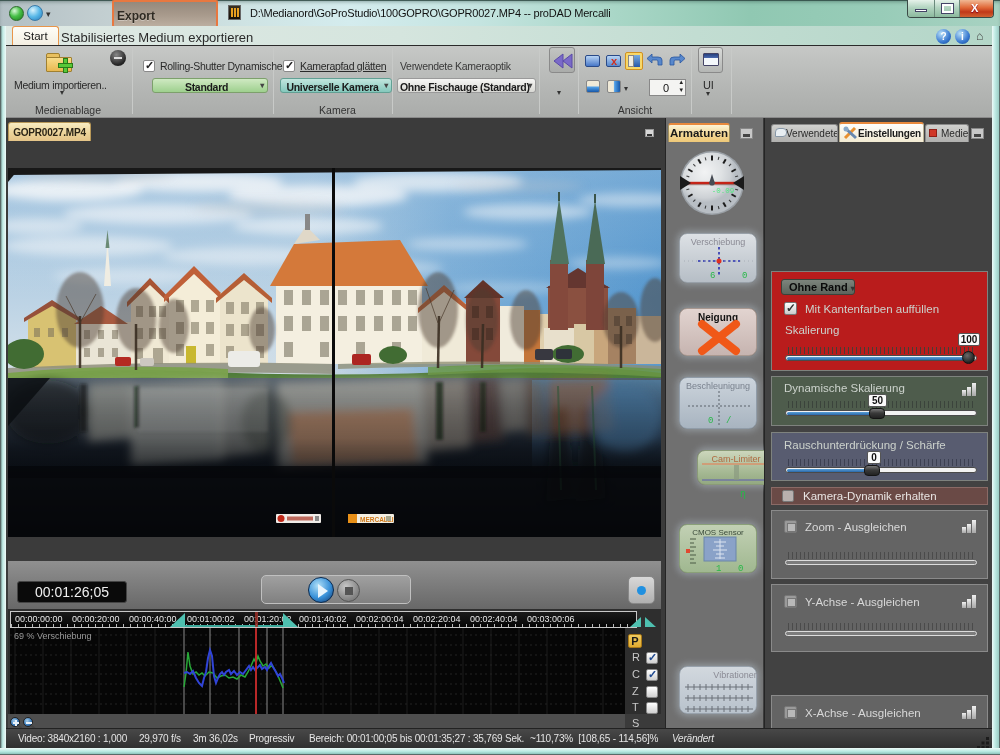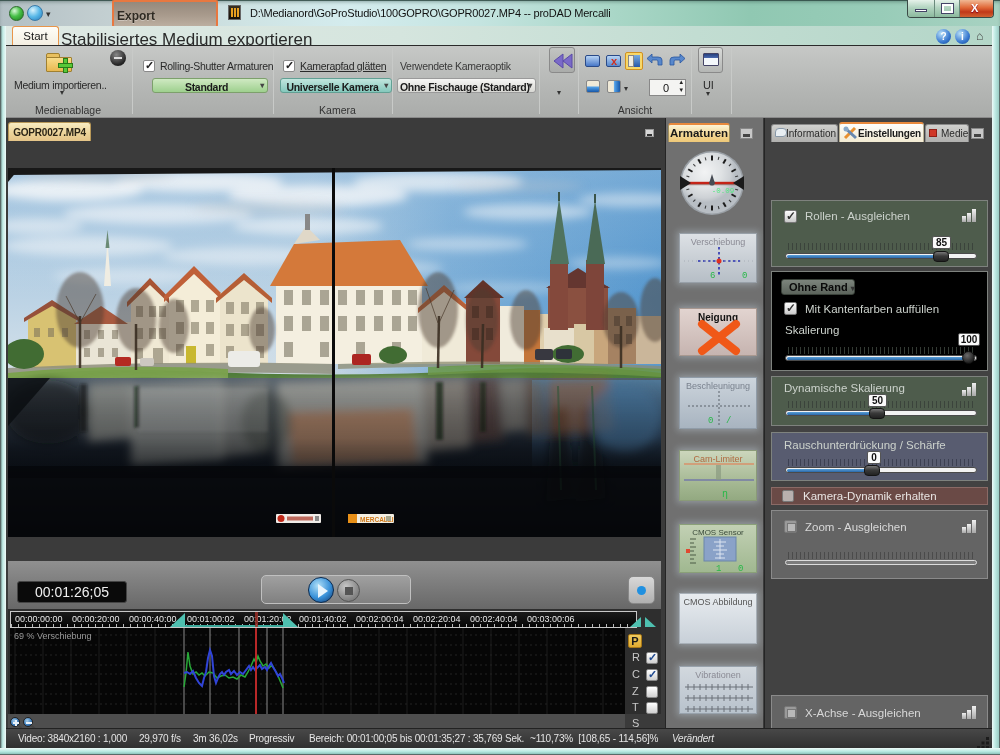--- a/index.html
+++ b/index.html
@@ -27,21 +27,21 @@
 .wb { position:absolute; top:0; height:17px; }
 #wbMin { left:0; width:27px; background:linear-gradient(180deg,#e6f2ea,#b2d4c0 45%,#8cba9e); border-right:1px solid #6a8a7c; }
 #wbMax { left:27px; width:25px; background:linear-gradient(180deg,#e6f2ea,#b2d4c0 45%,#8cba9e); border-right:1px solid #6a8a7c; }
 #wbClose { left:52px; width:34px; background:linear-gradient(180deg,#f0b894,#e06838 45%,#c03818 70%,#d06030); }
 #wbMin b { position:absolute; left:7px; top:9px; width:12px; height:3px; background:#fff; border:1px solid #446; }
 #wbMax b { position:absolute; left:7px; top:4px; width:11px; height:9px; border:2px solid #fff; outline:1px solid #446;}
 #wbClose b { position:absolute; left:11px; top:2px; color:#fff; font-size:11px; font-weight:bold; text-shadow:0 1px 1px #802; }
 
 #tabrow { left:6px; top:26px; width:986px; height:19px; background:linear-gradient(90deg,#dfe9e4,#d5e5de 40%,#c2ddd2 70%,#b4d6c8); }
 #tabStart { left:12px; top:26px; width:47px; height:19px; background:linear-gradient(180deg,#fefdf8,#f4efe2); border:1px solid #e8954a; border-bottom:none; border-radius:3px 3px 0 0; text-align:center; font-size:11.5px; color:#1a1a1a; padding-top:3px;}
-#tabStab { left:61px; top:27px; width:158px; height:18px; text-align:center; font-size:17px; color:#2a2a2a; padding-top:3px; white-space:nowrap; }
+#tabStab { left:61px; top:27px; width:158px; height:18px; text-align:center; font-size:13px; color:#2a2a2a; padding-top:3px; white-space:nowrap; }
 .hicon { width:15px; height:15px; border-radius:50%; background:radial-gradient(circle at 35% 30%,#b8e0f8,#3878d0 60%,#1a4890); color:#fff; font-size:10px; font-weight:bold; text-align:center; line-height:15px;}
 #hHelp { left:936px; top:29px; }
 #hInfo { left:955px; top:29px; }
 #hHome { left:976px; top:30px; width:13px; height:12px; color:#444; font-size:12px; line-height:12px;}
 
 #ribbon { left:6px; top:45px; width:986px; height:73px; background:linear-gradient(180deg,#c6c8c6,#b4b6b4 60%,#aaacaa); border-top:1px solid #2a2a2a; border-bottom:1px solid #8a8a8a; }
 .rsep { position:absolute; top:48px; width:1px; height:66px; background:#939593; border-right:1px solid #c8cac8; }
 .rlabel { position:absolute; top:104px; font-size:10.5px; color:#333; text-align:center; }
 .cb { position:absolute; width:12px; height:12px; background:#fff; border:1px solid #8a8a8a; border-radius:2px; }
 .cb.checked:after { content:"\2713"; position:absolute; left:1px; top:-2px; font-size:11px; color:#222; font-weight:bold;}
@@ -52,21 +52,21 @@
 #main { left:6px; top:118px; width:986px; height:610px; background:#3b3b3b; }
 .tlcb { position:absolute; width:12px; height:12px; background:linear-gradient(180deg,#fff,#d0d0d0); border:1px solid #888; border-radius:2px; }
 .tlcb.checked:after { content:"\2713"; position:absolute; left:1px; top:-2px; font-size:11px; color:#204a90; font-weight:bold; }
 .zic { position:absolute; width:10px; height:10px; border-radius:50%; background:radial-gradient(circle at 40% 35%,#a8d0ec,#3878b8 60%,#1a4878); border:1px solid #222; }
 .zic:after { content:""; position:absolute; left:2px; top:4px; width:6px; height:2px; background:#e8f0f8; }
 .zic:before { content:""; position:absolute; right:-3px; bottom:-2px; width:4px; height:2px; background:#444; transform:rotate(45deg); }
 .rulert { position:absolute; top:2px; font-size:9px; color:#e8e8e8; white-space:nowrap; }
 
 #armCol { left:665px; top:118px; width:98px; height:610px; background:#707070; border-left:1px solid #252525; }
 #setCol { left:764px; top:118px; width:228px; height:610px; background:#424242; border-left:1px solid #252525; }
-.gauge { position:absolute; left:7px; width:78px; border-radius:0; box-shadow:0 0 7px 2px rgba(190,205,215,0.45); }
+.gauge { position:absolute; left:7px; width:78px; border-radius:8px; box-shadow:0 0 7px 2px rgba(190,205,215,0.45); }
 .glabel { position:absolute; width:100%; text-align:center; top:3px; font-size:9px; }
 .spanel { position:absolute; left:771px; width:217px; border:1px solid #7e827e; }
 .spanel .ptitle { position:absolute; left:12px; font-size:11.5px; color:#ccd2cc; white-space:nowrap; }
 .chart3 { position:absolute; width:17px; height:14px; }
 .chart3 b { position:absolute; bottom:0; width:4px; background:linear-gradient(180deg,#f0f0f0,#a8a8a8); }
 .ticks { position:absolute; height:7px; background:repeating-linear-gradient(90deg, #39413a 0px, #39413a 1px, transparent 1px, transparent 4px); opacity:0.9; }
 .track { position:absolute; height:6px; background:#f2f2f2; border-radius:3px; border:1px solid #4a4a4a; }
 .tfill { position:absolute; left:1px; top:1px; height:3px; background:linear-gradient(180deg,#5aa0d8,#2a68a8); border-radius:2px; }
 .thumb { position:absolute; width:16px; height:11px; background:linear-gradient(180deg,#777,#3a3a3a 45%,#222); border:1px solid #141414; border-radius:4px; }
 .vbox { position:absolute; width:19px; height:13px; background:#fafafa; border:1px solid #555; border-radius:2px; font-size:10px; font-weight:bold; color:#111; text-align:center; line-height:12px; }
@@ -130,21 +130,21 @@
       <div class="abs" style="left:0; top:5px; width:15px; height:5px; background:#58c838; border:1px solid #2a7a1a;"></div>
     </div>
   </div>
   <div class="abs" style="left:110px; top:50px; width:16px; height:16px; border-radius:50%; background:radial-gradient(circle at 40% 30%,#888,#222 70%); ">
       <div class="abs" style="left:4px; top:7px; width:8px; height:2px; background:#ddd;"></div>
     </div>
   <div class="rtext" style="left:14px; top:79px;">Medium importieren..</div>
   <div class="abs" style="left:60px; top:88px; font-size:8px; color:#333;">▾</div>
 
   <div class="cb checked" style="left:143px; top:60px;"></div>
-  <div class="rtext" style="left:160px; top:60px;">Rolling-Shutter Armaturen</div>
+  <div class="rtext" style="left:160px; top:60px;">Rolling-Shutter Dynamische</div>
   <div class="rbtn" style="left:152px; top:78px; width:116px; background:linear-gradient(180deg,#cfe9c2,#9ed08e); border:1px solid #7da06c;">Standard<i>▾</i></div>
 
   <div class="cb checked" style="left:283px; top:60px;"></div>
   <div class="rtext" style="left:300px; top:60px;text-decoration:underline;">Kamerapfad glätten</div>
   <div class="rbtn" style="left:280px; top:78px; width:112px; background:linear-gradient(180deg,#c2e6de,#84c8bc); border:1px solid #62a094;">Universelle Kamera<i>▾</i></div>
 
   <div class="rtext" style="left:400px; top:60px; color:#3a3a3a;">Verwendete Kameraoptik</div>
   <div class="rbtn" style="left:397px; top:78px; width:139px; background:linear-gradient(180deg,#f6f6f4,#d8d8d4); border:1px solid #9a9a9a;">Ohne Fischauge (Standard)<i>▾</i></div>
 
   <div class="abs" style="left:549px; top:47px; width:26px; height:26px; background:linear-gradient(180deg,#c2c4c2,#aaacaa); border:1px solid #8a8a8a; border-radius:3px;">
@@ -676,21 +676,21 @@
     <div class="glabel" style="color:#7a828e;">Beschleunigung</div>
     <svg class="abs" style="left:0;top:0;" width="78" height="52">
       <g stroke="#5a626a" stroke-width="1" stroke-dasharray="2,2">
         <line x1="8" y1="28" x2="70" y2="28"></line>
           <line x1="39" y1="13" x2="39" y2="48"></line>
       </g>
       <text x="28" y="45" font-size="9" fill="#28b848" font-family="Liberation Mono, monospace">0</text>
       <text x="46" y="45" font-size="9" fill="#28b848" font-family="Liberation Mono, monospace">/</text>
     </svg>
   </div>
-  <div class="gauge" style="left:679px; top:450px; height:51px; background:linear-gradient(180deg,#ccd6bc,#a2b690 70%,#93a981); border:1px solid #8a9a78;">
+  <div class="gauge" style="left:697px; top:450px; height:35px; background:linear-gradient(180deg,#ccd6bc,#a2b690 70%,#93a981); border:1px solid #8a9a78;">
     <div class="glabel" style="color:#b06a40;">Cam-Limiter</div>
     <svg class="abs" style="left:0;top:0;" width="78" height="51">
       <line x1="4" y1="13" x2="74" y2="13" stroke="#d8906a" stroke-width="1.6"></line>
       <line x1="4" y1="29" x2="74" y2="29" stroke="#5a5ab0" stroke-width="1.2"></line>
       <rect x="36" y="14" width="5" height="15" fill="#8a9a80" opacity="0.7"></rect>
       <text x="42" y="46" font-size="10" fill="#28b848" font-family="Liberation Mono, monospace">η</text>
     </svg>
   </div>
   <div class="gauge" style="left:679px; top:524px; height:49px; background:linear-gradient(180deg,#c2d0b4,#a0b890); border:1px solid #8aa078;">
     <div class="glabel" style="color:#3a4a3a; font-size:8px;">CMOS Sensor</div>
@@ -711,25 +711,22 @@
         <line x1="34" y1="17" x2="46" y2="17"></line>
           <line x1="36" y1="21" x2="44" y2="21"></line>
           <line x1="33" y1="25" x2="47" y2="25"></line>
           <line x1="36" y1="29" x2="44" y2="29"></line>
           <line x1="35" y1="33" x2="45" y2="33"></line>
       </g>
       <text x="36" y="46" font-size="9" fill="#28b848" font-family="Liberation Mono, monospace">1</text>
       <text x="58" y="46" font-size="9" fill="#28b848" font-family="Liberation Mono, monospace">0</text>
     </svg>
   </div>
-  <div class="gauge" style="left:679px; top:593px; height:51px; background:linear-gradient(180deg,#e8ecf0,#c8d0d8); border:1px solid #a8b0b8;">
-    <div class="glabel" style="color:#555; font-size:9px;">CMOS Abbildung</div>
-  </div>
   <div class="gauge" style="left:679px; top:666px; height:48px; background:linear-gradient(180deg,#d2d8de,#b8c2cc); border:1px solid #98a2ac;">
-    <div class="glabel" style="color:#8a8a94;">Vibrationen</div>
+    <div class="glabel" style="color:#8a8a94;margin-left:18px;">Vibrationen</div>
     <svg class="abs" style="left:0;top:0;" width="78" height="48">
       <g stroke="#6a7078" stroke-width="1">
         <line x1="5" y1="20" x2="73" y2="20"></line>
           <line x1="5" y1="31" x2="73" y2="31"></line>
           <line x1="5" y1="42" x2="73" y2="42"></line>
       </g>
       <g stroke="#6a7078" stroke-width="1">
         <line x1="8" y1="17" x2="8" y2="23"></line>
           <line x1="14" y1="17" x2="14" y2="23"></line>
           <line x1="20" y1="17" x2="20" y2="23"></line>
@@ -761,52 +758,37 @@
           <line x1="44" y1="39" x2="44" y2="45"></line>
           <line x1="50" y1="39" x2="50" y2="45"></line>
           <line x1="56" y1="39" x2="56" y2="45"></line>
           <line x1="62" y1="39" x2="62" y2="45"></line>
           <line x1="68" y1="39" x2="68" y2="45"></line>
       </g>
     </svg>
   </div>
 
   <div id="setCol" class="abs"></div>
-  <div class="abs" style="left:771px; top:124px; width:67px; height:18px; background:linear-gradient(180deg,#d0d0ce,#b0b0ae); border:1px solid #8a8a8a; border-bottom:none; border-radius:3px 3px 0 0; font-size:10px; color:#2a2a2a; padding:3px 0 0 14px; white-space:nowrap; overflow:hidden;">Information</div>
+  <div class="abs" style="left:771px; top:124px; width:67px; height:18px; background:linear-gradient(180deg,#d0d0ce,#b0b0ae); border:1px solid #8a8a8a; border-bottom:none; border-radius:3px 3px 0 0; font-size:10px; color:#2a2a2a; padding:3px 0 0 14px; white-space:nowrap; overflow:hidden;">Verwendete</div>
   <div class="abs" style="left:775px; top:128px; width:12px; height:9px; background:#e8eef2; border:1px solid #8898a8; border-radius:4px 4px 4px 0;"></div>
   <div class="abs" style="left:839px; top:122px; width:85px; height:20px; background:linear-gradient(180deg,#fefefc,#f2ead2); border:1px solid #b8b096; border-top:2px solid #e8893c; border-bottom:none; border-radius:3px 3px 0 0; font-size:10px; font-weight:bold; color:#1a1a1a; padding:4px 0 0 18px; letter-spacing:-0.2px; white-space:nowrap; overflow:hidden;">Einstellungen</div>
   <svg class="abs" style="left:843px; top:126px;" width="16" height="14">
     <line x1="2" y1="12" x2="12" y2="2" stroke="#e89030" stroke-width="3"></line>
     <line x1="2" y1="2" x2="13" y2="12" stroke="#6888b0" stroke-width="3"></line>
     <circle cx="3" cy="3" r="2.5" fill="#8aa8c8"></circle>
   </svg>
   <div class="abs" style="left:925px; top:124px; width:44px; height:18px; background:linear-gradient(180deg,#d0d0ce,#b0b0ae); border:1px solid #8a8a8a; border-bottom:none; border-radius:3px 3px 0 0; font-size:10px; color:#2a2a2a; padding:3px 0 0 15px; overflow:hidden; white-space:nowrap;">Medien</div>
   <div class="abs" style="left:929px; top:129px; width:8px; height:8px; background:#d03828; border:1px solid #902018;"></div>
   <div class="abs" style="left:971px; top:128px; width:13px; height:11px; background:#c8c8c8; border:1px solid #888;">
       <div class="abs" style="left:2px; top:5px; width:7px; height:3px; background:#444;"></div>
     </div>
 
 
-  <div class="spanel" style="top:200px; height:67px; background:#4e5c4c;">
-    <div class="pcb checked" style="left:12px; top:9px;"></div>
-    <div class="ptitle" style="left:33px; top:9px;">Rollen - Ausgleichen</div>
-    <div class="chart3" style="right:8px; top:7px;">
-        <b style="left:0; height:6px;"></b>
-        <b style="left:5px; height:9px;"></b>
-        <b style="left:10px; height:13px;"></b>
-      </div>
-    <div class="ticks" style="left:16px; top:42px; width:188px;"></div>
-    <div class="track" style="left:13px; top:52px; width:192px;">
-        <div class="tfill" style="width:161px;"></div>
-      </div>
-    <div class="thumb" style="left:161px; top:50px;"></div>
-    <div class="vbox" style="left:160px; top:35px;">85</div>
-  </div>
-
-  <div class="spanel" style="top:271px; height:100px; background:#000000;text-decoration:underline;">
+
+  <div class="spanel" style="top:271px; height:100px; background:#b91c1c;text-decoration:underline;">
     <div class="abs" style="left:9px; top:7px; width:74px; height:16px; background:linear-gradient(180deg,#7c847c,#5c645c); border:1px solid #3a423a; border-radius:3px; font-size:11px; font-weight:bold; color:#0a0a0a; padding:1px 0 0 7px; white-space:nowrap;">Ohne Rand <span style="font-size:8px; color:#333;">▾</span></div>
     <div class="pcb checked" style="left:12px; top:30px;"></div>
     <div class="ptitle" style="left:33px; top:31px;">Mit Kantenfarben auffüllen</div>
     <div class="ptitle" style="left:13px; top:52px;">Skalierung</div>
     <div class="ticks" style="left:16px; top:75px; width:188px;"></div>
     <div class="track" style="left:13px; top:83px; width:192px;">
         <div class="tfill" style="width:186px;"></div>
       </div>
     <div class="abs" style="left:190px; top:79px; width:13px; height:13px; border-radius:50%; background:radial-gradient(circle at 38% 32%,#6a6a6a,#222 70%); border:1px solid #111;"></div>
     <div class="vbox" style="left:186px; top:61px; width:22px;">100</div>
@@ -847,20 +829,31 @@
     <div class="ptitle" style="left:33px; top:10px; color:#d8d8d8;">Zoom - Ausgleichen</div>
     <div class="chart3" style="right:8px; top:8px;">
         <b style="left:0; height:6px;"></b>
         <b style="left:5px; height:9px;"></b>
         <b style="left:10px; height:13px;"></b>
       </div>
     <div class="ticks" style="left:16px; top:41px; width:188px; background:repeating-linear-gradient(90deg,#484848 0 1px, transparent 1px 4px);"></div>
     <div class="track" style="left:13px; top:49px; width:192px; background:#7c7c7c; border-color:#dcdcdc; height:5px;"></div>
   </div>
 
+  <div class="spanel" style="top:584px; height:68px; background:#646464; border-color:#8a8a8a;">
+    <div class="pcb dis" style="left:12px; top:10px;"></div>
+    <div class="ptitle" style="left:33px; top:11px; color:#d8d8d8;">Y-Achse - Ausgleichen</div>
+    <div class="chart3" style="right:8px; top:9px;">
+        <b style="left:0; height:6px;"></b>
+        <b style="left:5px; height:9px;"></b>
+        <b style="left:10px; height:13px;"></b>
+      </div>
+    <div class="ticks" style="left:16px; top:38px; width:188px; background:repeating-linear-gradient(90deg,#484848 0 1px, transparent 1px 4px);"></div>
+    <div class="track" style="left:13px; top:46px; width:192px; background:#7c7c7c; border-color:#dcdcdc; height:5px;"></div>
+  </div>
 
   <div class="spanel" style="top:657px; height:68px; background:#646464; border-color:#8a8a8a;margin-top:38px;">
     <div class="pcb dis" style="left:12px; top:10px;"></div>
     <div class="ptitle" style="left:33px; top:11px; color:#d8d8d8;">X-Achse - Ausgleichen</div>
     <div class="chart3" style="right:8px; top:9px;">
         <b style="left:0; height:6px;"></b>
         <b style="left:5px; height:9px;"></b>
         <b style="left:10px; height:13px;"></b>
       </div>
     <div class="ticks" style="left:16px; top:36px; width:188px; background:repeating-linear-gradient(90deg,#484848 0 1px, transparent 1px 4px);"></div>

